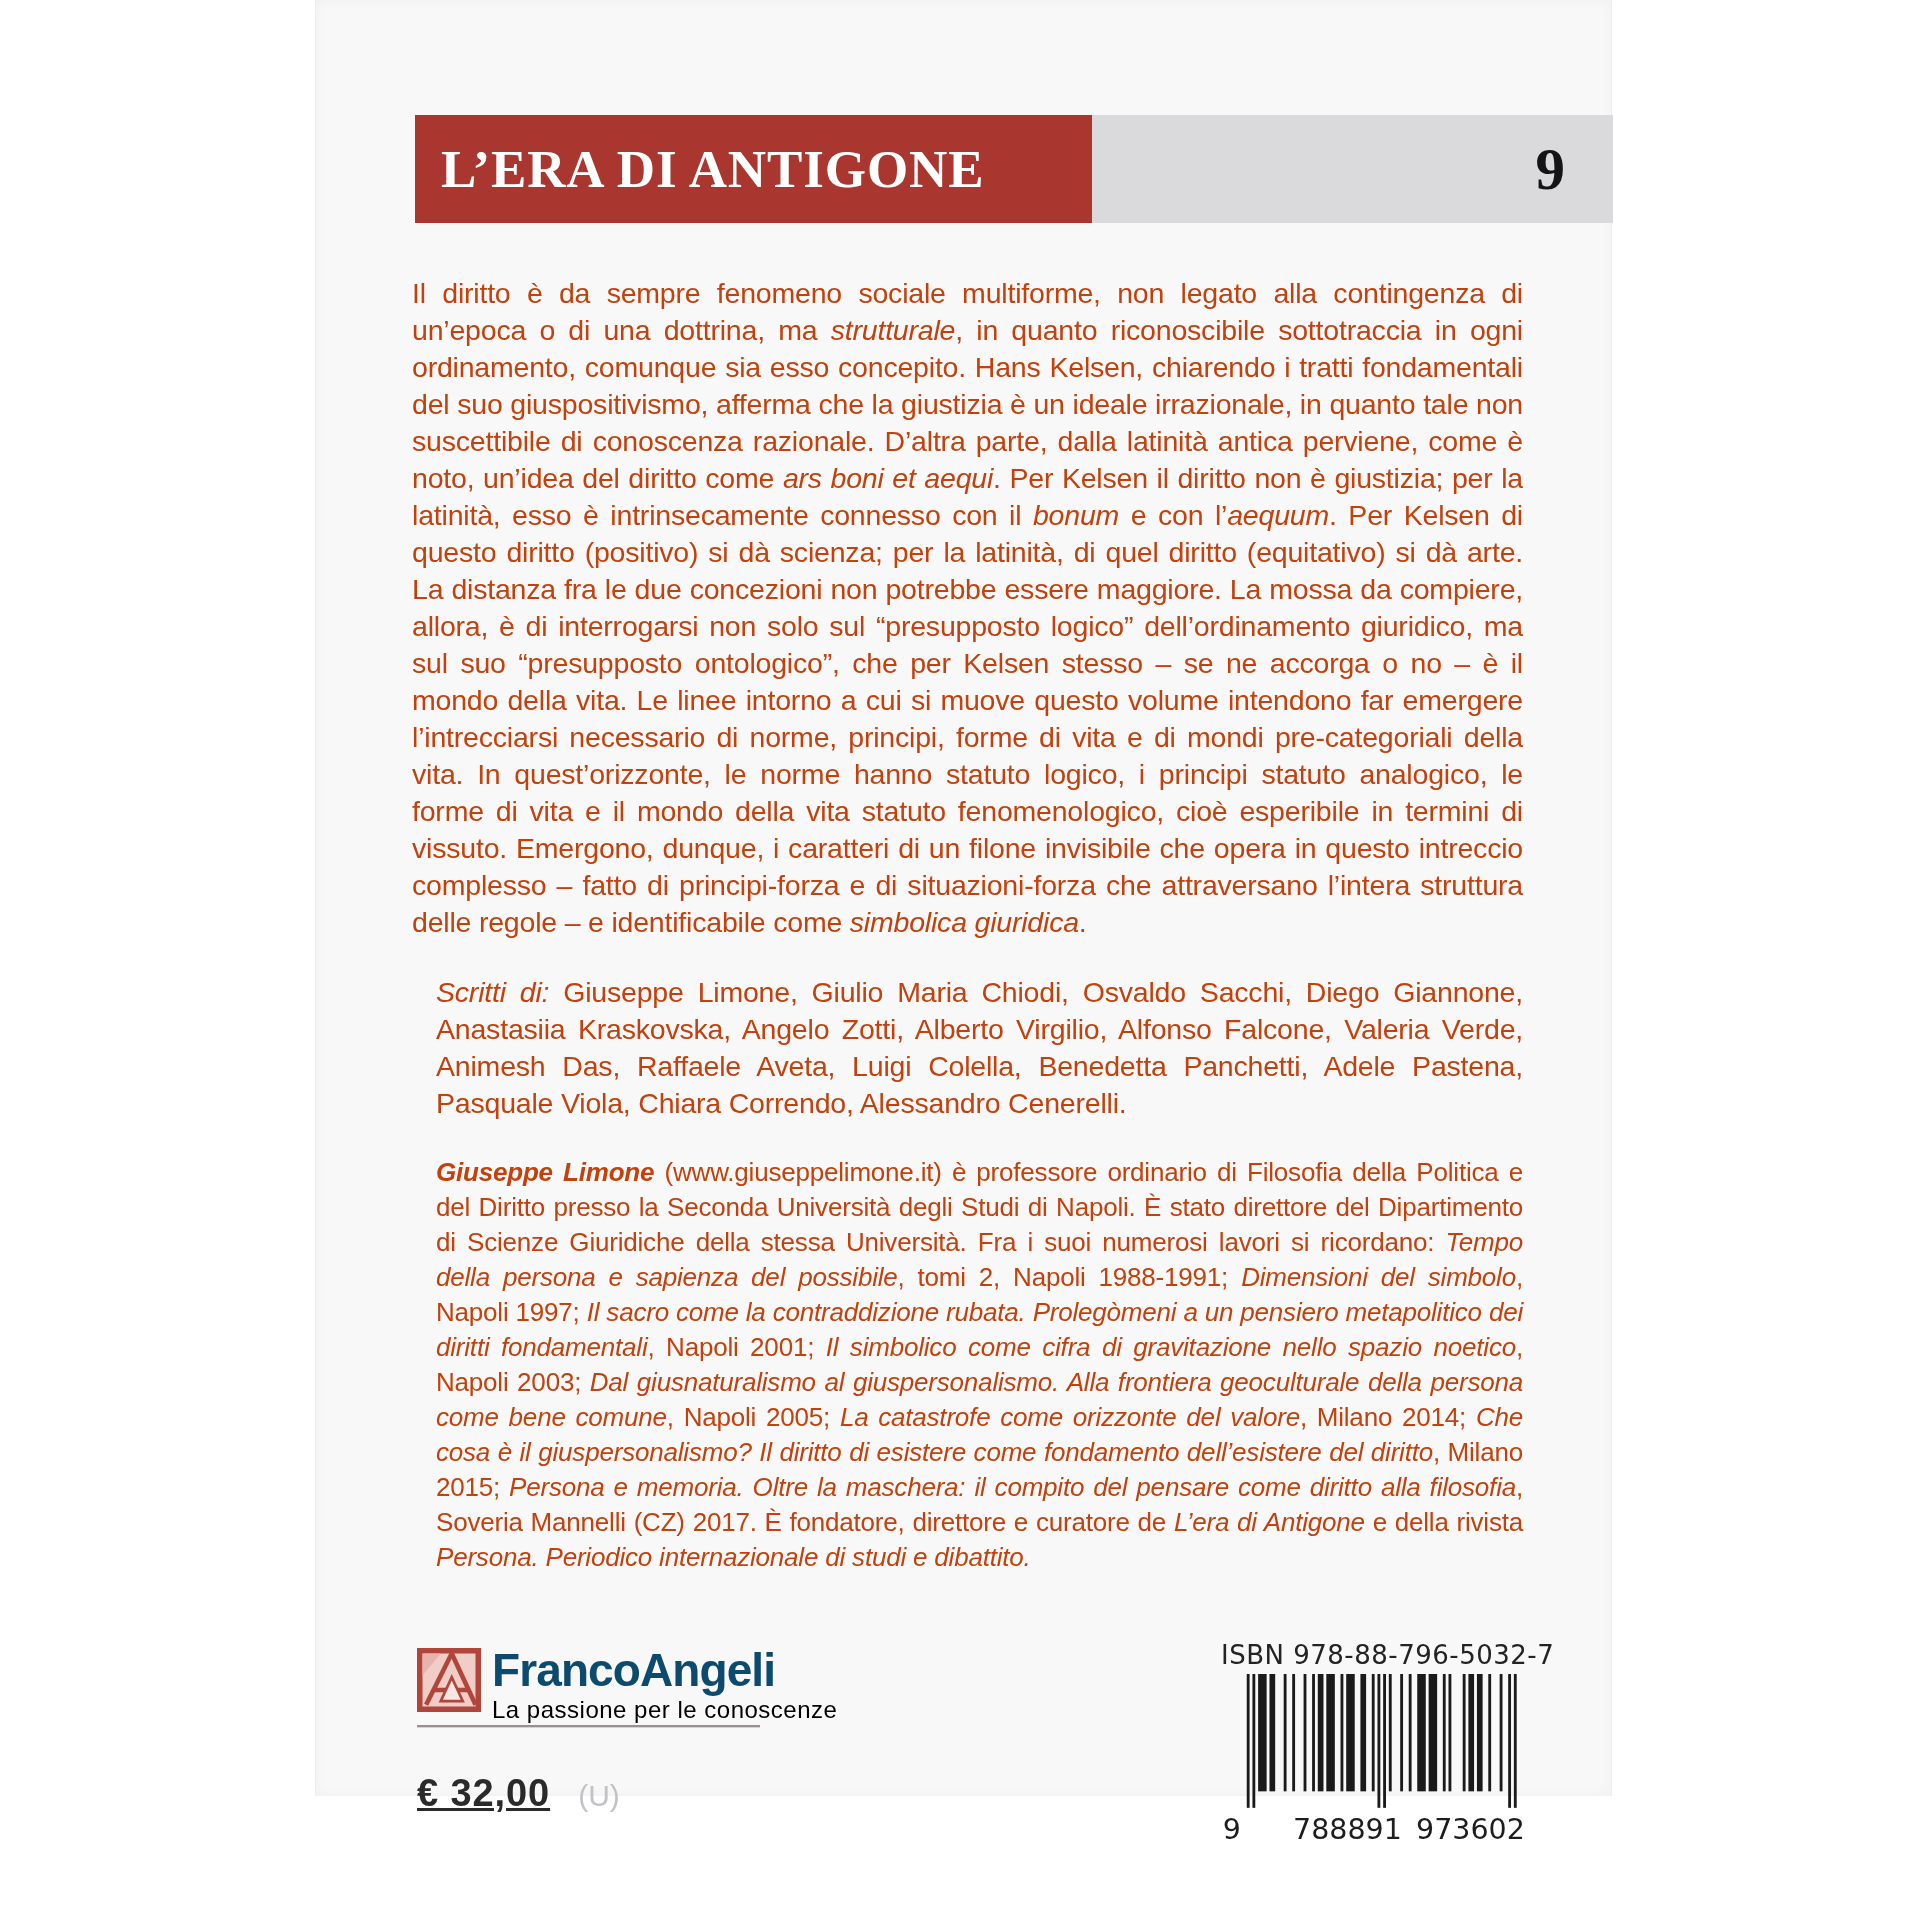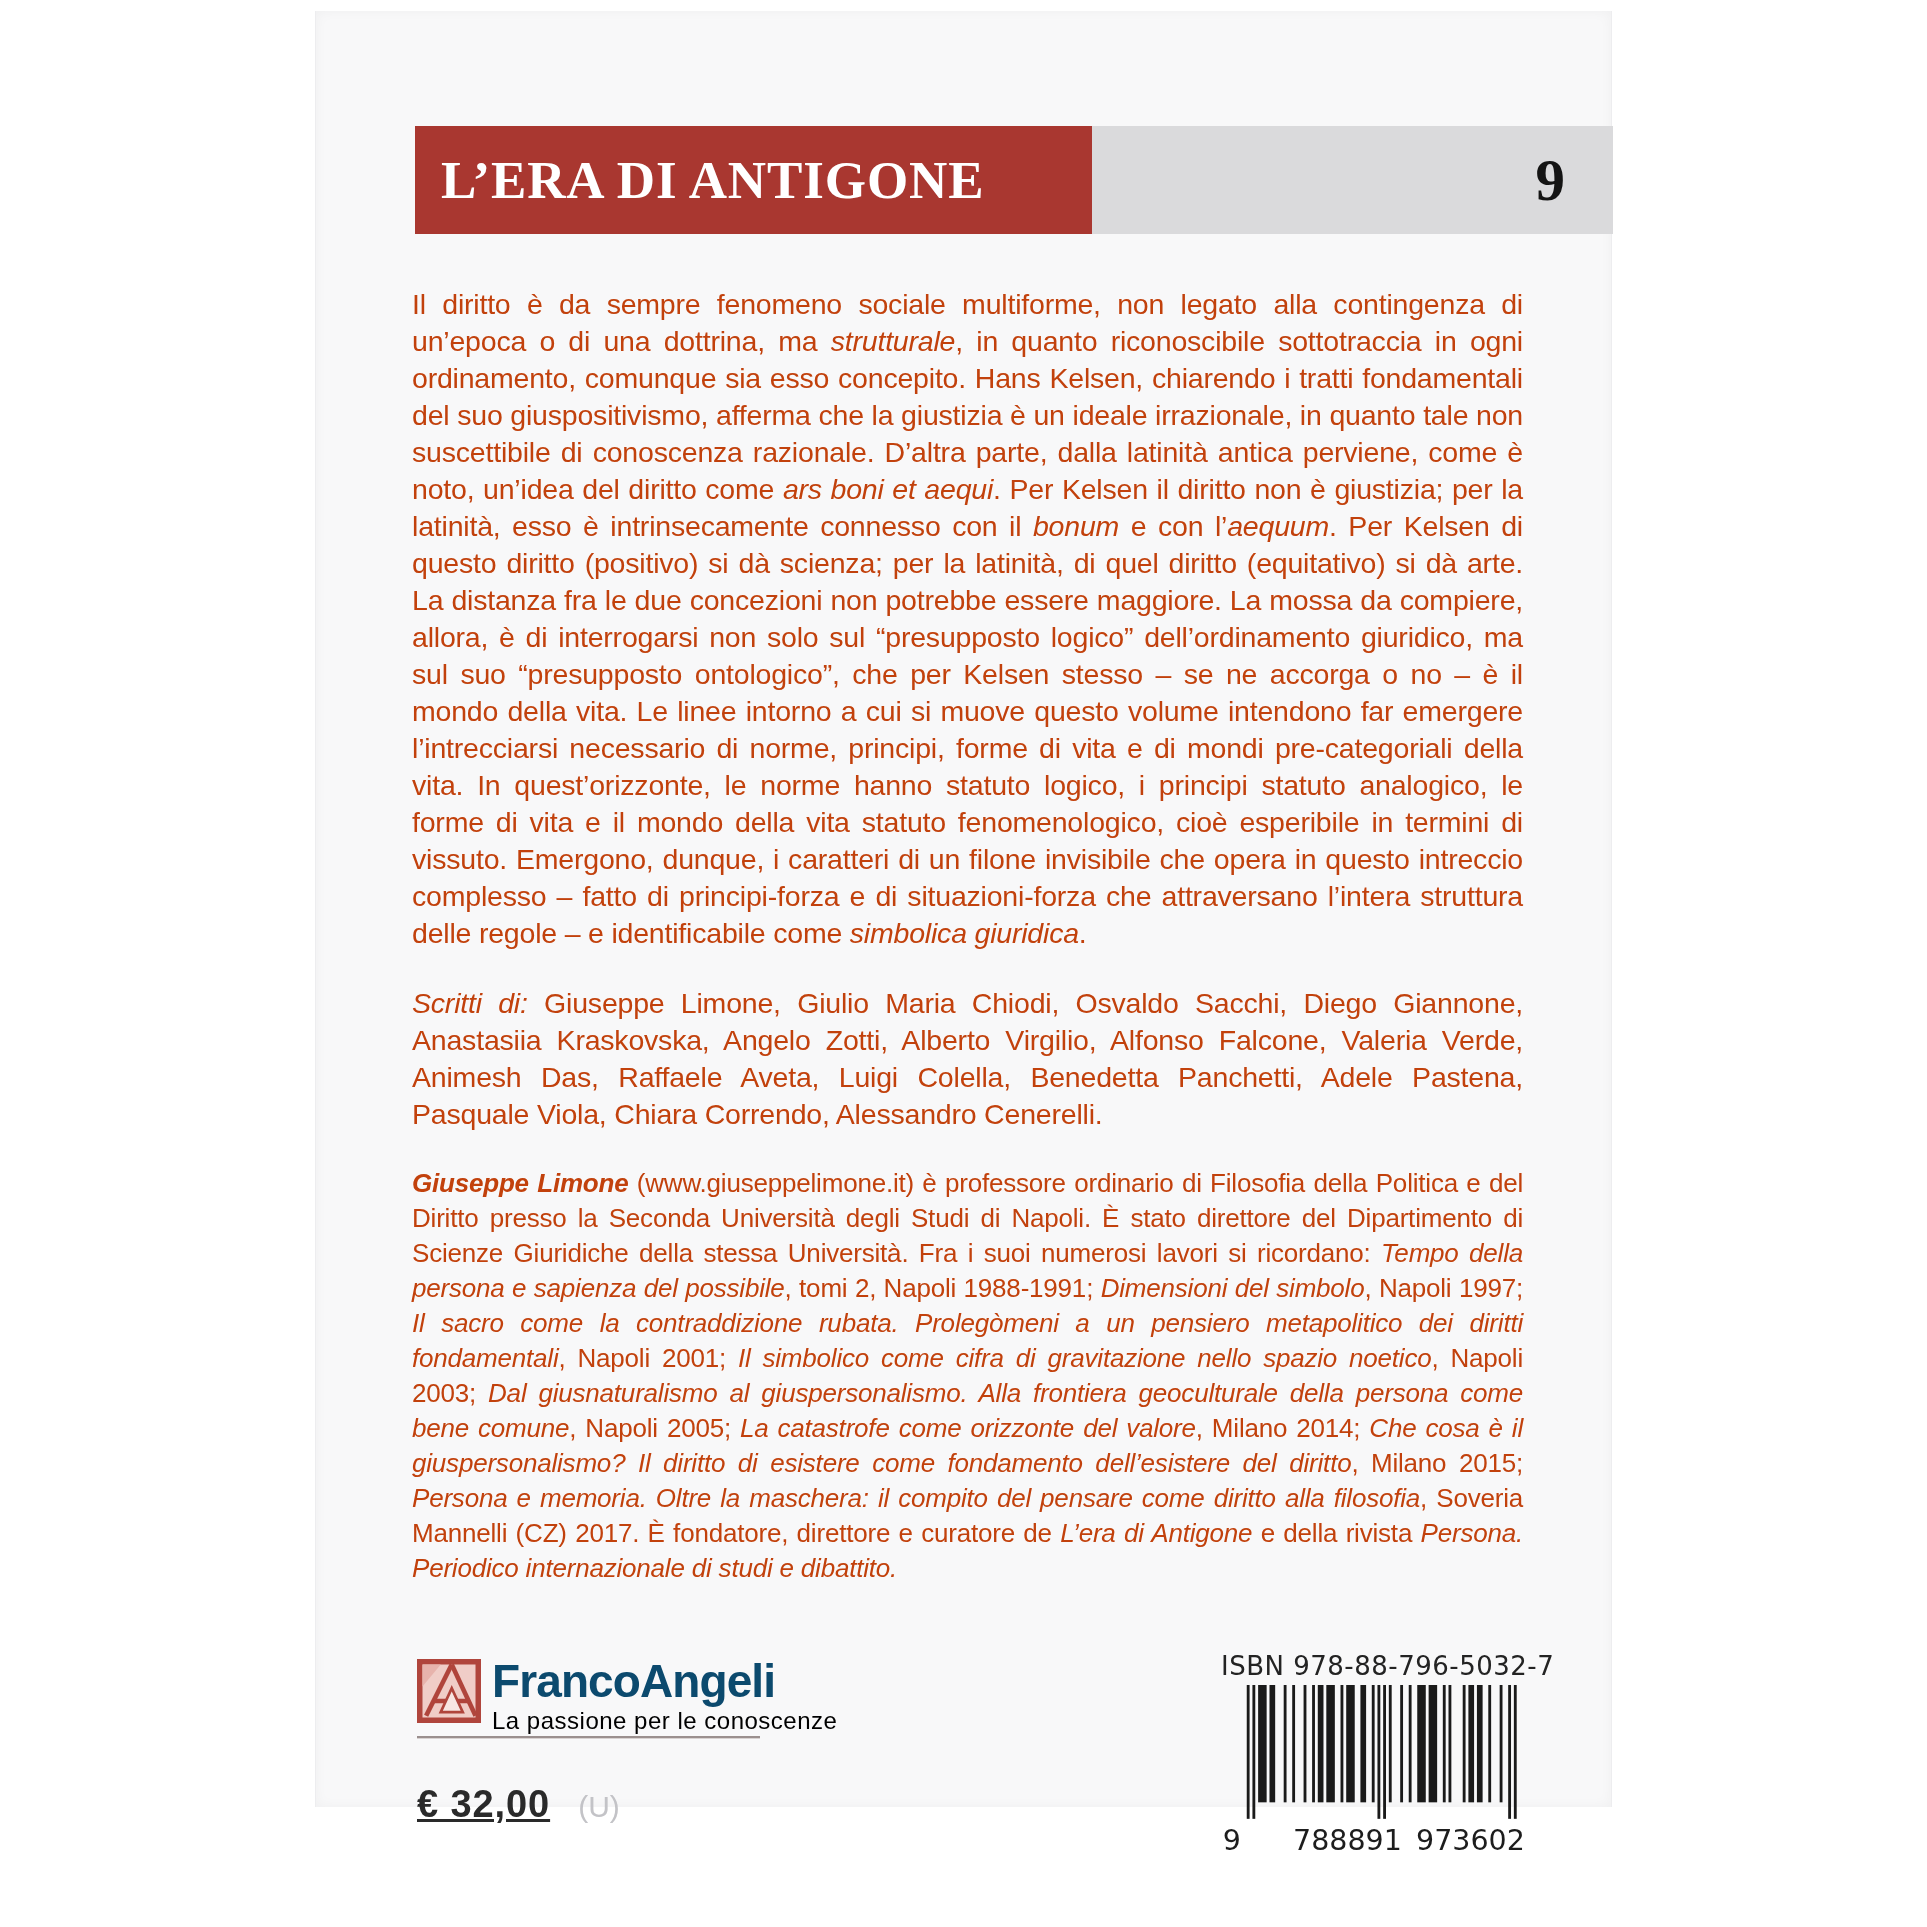--- a/index.html
+++ b/index.html
@@ -2,21 +2,21 @@
 <html style="font-size:14.7px"><head>
 <meta charset="utf-8">
 <style>
   html,body{margin:0;padding:0;}
   body{
     width:1928px;height:1928px;position:relative;overflow:hidden;
     background:#ffffff;
     font-family:"Liberation Sans", sans-serif;
   }
   .page{
-    position:absolute;left:315px;top:11px;width:1295px;height:1796px;
+    position:absolute;left:315px;top:0;width:1295px;height:1796px;
     background:#f8f8f9;
     border-left:0.9px solid #ededef;border-right:0.9px solid #ededef;
     box-shadow:0 0 13px rgba(0,0,0,0.04) inset;
   }
   
   .series-band{
     position:absolute;left:99px;top:115px;width:1198px;height:108px;
     display:flex;
   }
   .series-band .red-box{
@@ -40,21 +40,21 @@
   
   .text-column{
     position:absolute;left:96px;top:275px;width:1111px;
     color:#c2410c;
   }
   .para{
     text-align:justify;
     font-size:28.5px;line-height:37px;letter-spacing:-0.2px;
     margin:0;
   }
-  .para + .para{margin-top:33px;}
+  .para + .para{margin-top:33px;margin-left:24px;}
   .para.bio{font-size:26px;line-height:35px;}
   
   .publisher{position:absolute;left:101px;top:1648px;width:367px;}
   .logo-row{display:flex;align-items:flex-start;}
   .logo-icon{width:64px;height:64px;flex:0 0 auto;}
   .logo-text{margin-left:11px;}
   .brand-name{
     font-size:46px;font-weight:bold;letter-spacing:-0.9px;line-height:44px;
   }
   .brand-tagline{

